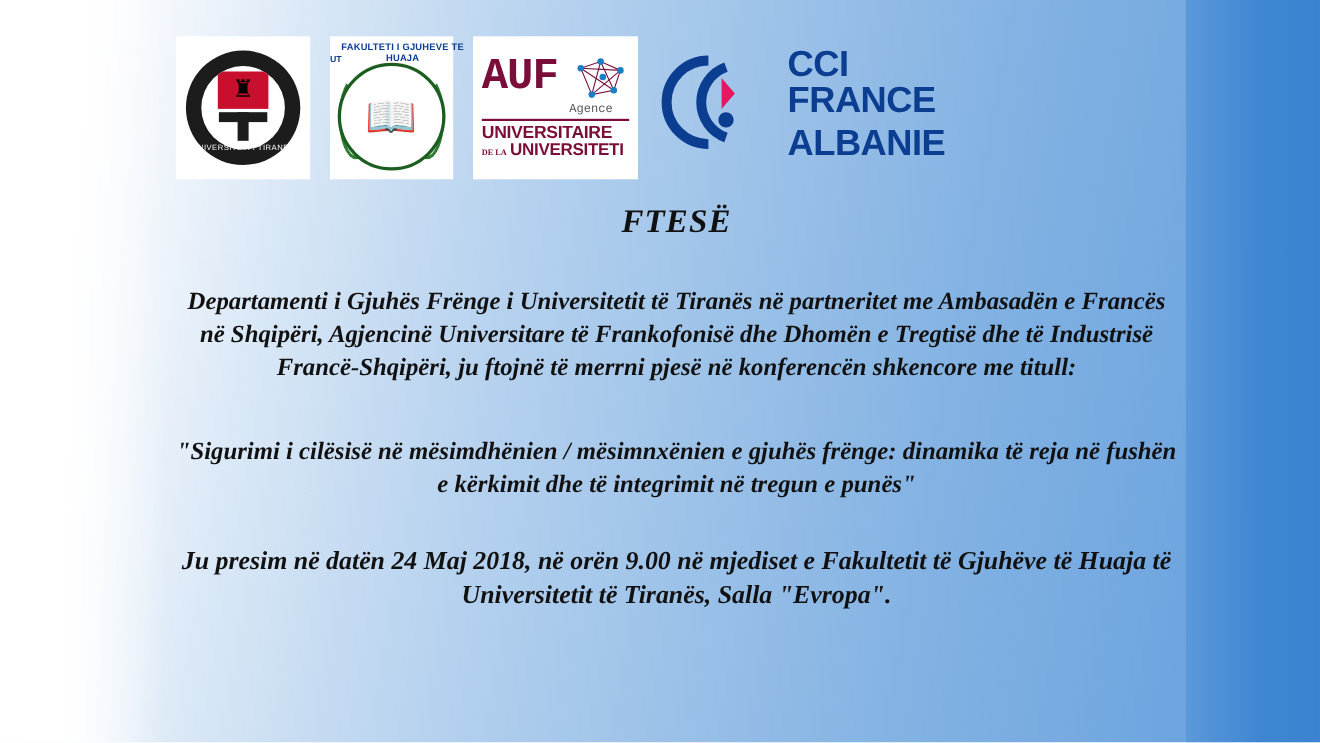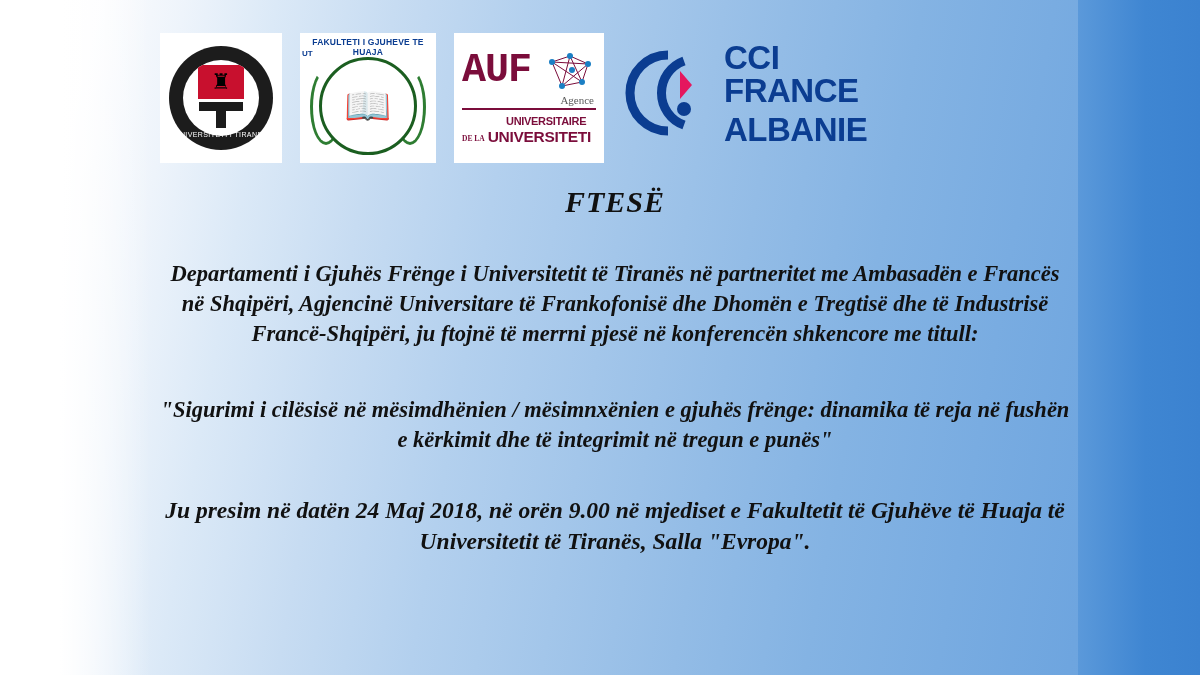--- a/index.html
+++ b/index.html
@@ -106,21 +106,21 @@
     content: ""; position: absolute; left: 17px; top: 0; width: 10px; height: 26px; background: #1c1c1c;
   }
   .ut-text {
     position: absolute;
     bottom: 12px; left: 0; width: 104px; text-align: center;
     color: #ffffff; font-size: 7px; letter-spacing: .4px;
     font-family: "Liberation Sans", sans-serif;
   }
 
   
-  .logo-ffl { width: 136px; height: 130px; }
+  .logo-ffl { width: 112px; height: 130px; }
   .ffl-wrap { position: relative; width: 132px; height: 126px; }
   .ffl-arc {
     position: absolute; top: 2px; left: 0; width: 132px; text-align: center;
     font-size: 8.5px; color: #0b3d91; font-weight: bold;
     font-family: "Liberation Sans", sans-serif; letter-spacing: .2px;
   }
   .ffl-ut {
     position: absolute; top: 14px; left: 0; width: 132px; text-align: left;
     font-size: 8px; color: #0b3d91; font-weight: bold;
     font-family: "Liberation Sans", sans-serif;
@@ -172,44 +172,43 @@
   .logo-auf { width: 150px; height: 130px; flex-direction: column; align-items: stretch; padding: 6px 8px; }
   .auf-top { display: flex; align-items: flex-start; justify-content: space-between; }
   .auf-word {
     font-family: Liberation Mono, monospace;
     font-weight: bold; font-size: 40px; line-height: 38px;
     color: #7b0d3b; letter-spacing: -1px;
   }
   .auf-net { width: 52px; height: 48px; position: relative; }
   .auf-net svg { width: 52px; height: 48px; display: block; }
   .auf-agence {
-    font-family: Liberation Serif, serif;
-    font-size: 11px; color: #5a5a5a; text-align: right; margin-top: -6px; margin-right: 2px;
+    font-family: Liberation Mono, monospace;
+    font-size: 11px; color: #5a5a5a; text-align: right; margin-top: -6px; margin-right: 15px;
   }
   .auf-bar { height: 2px; background: #7b0d3b; margin: 2px 0 3px; }
   .auf-univ {
     font-family: "Liberation Sans", sans-serif;
-    font-weight: bold; font-size: 11px; line-height: 16px; color: #7b0d3b;
+    font-weight: bold; font-size: 16px; line-height: 16px; color: #7b0d3b;
     letter-spacing: -.3px;
-    margin-left: 44px;
   }
   .auf-franco-row { display: flex; align-items: flex-end; gap: 3px; }
   .auf-dela {
     font-family: Liberation Serif, serif;
     font-size: 7.5px; line-height: 8px; color: #7b0d3b; font-weight: bold;
     text-align: right; padding-bottom: 2px;
   }
   .auf-franco {
     font-family: "Liberation Sans", sans-serif;
     font-weight: bold; font-size: 15.5px; line-height: 16px; color: #7b0d3b;
     letter-spacing: -.3px;
   }
 
   
-  .logo-cci { width: 270px; height: 120px; background: transparent; gap: 10px; }
+  .logo-cci { width: 270px; height: 120px; background: transparent; gap: 26px; }
   .cci-mark { width: 92px; height: 92px; position: relative; }
   .cci-mark svg { width: 92px; height: 92px; display: block; }
   .cci-text { display: flex; flex-direction: column; line-height: 1; }
   .cci-line1 {
     font-family: "Liberation Sans", sans-serif;
     font-weight: bold; font-size: 33px; color: #0b3d91; letter-spacing: -.5px;
   }
   .cci-line2 {
     font-family: "Liberation Sans", sans-serif;
     font-weight: bold; font-size: 33px; color: #0b3d91; letter-spacing: -.5px; margin-top: 6px;

